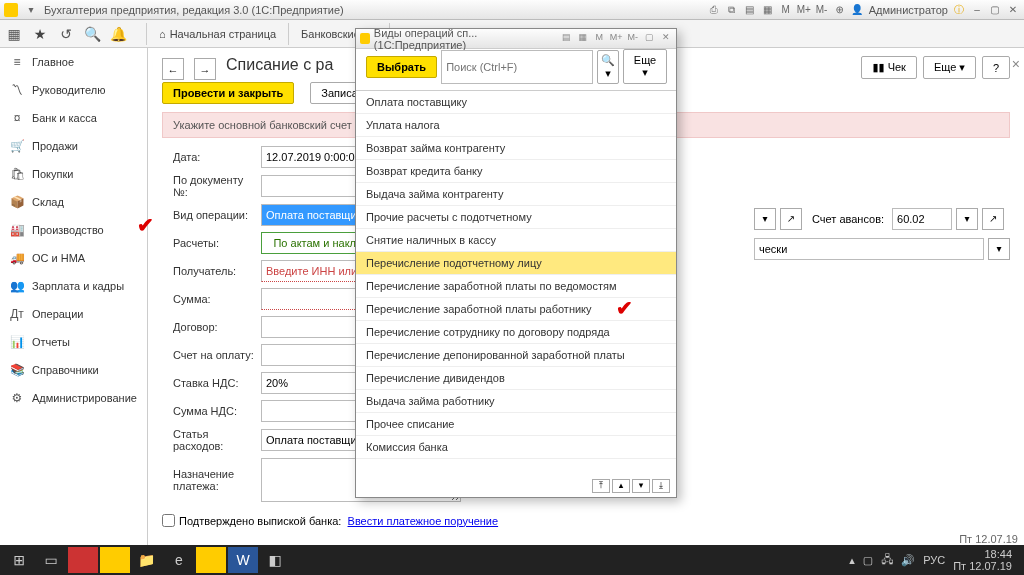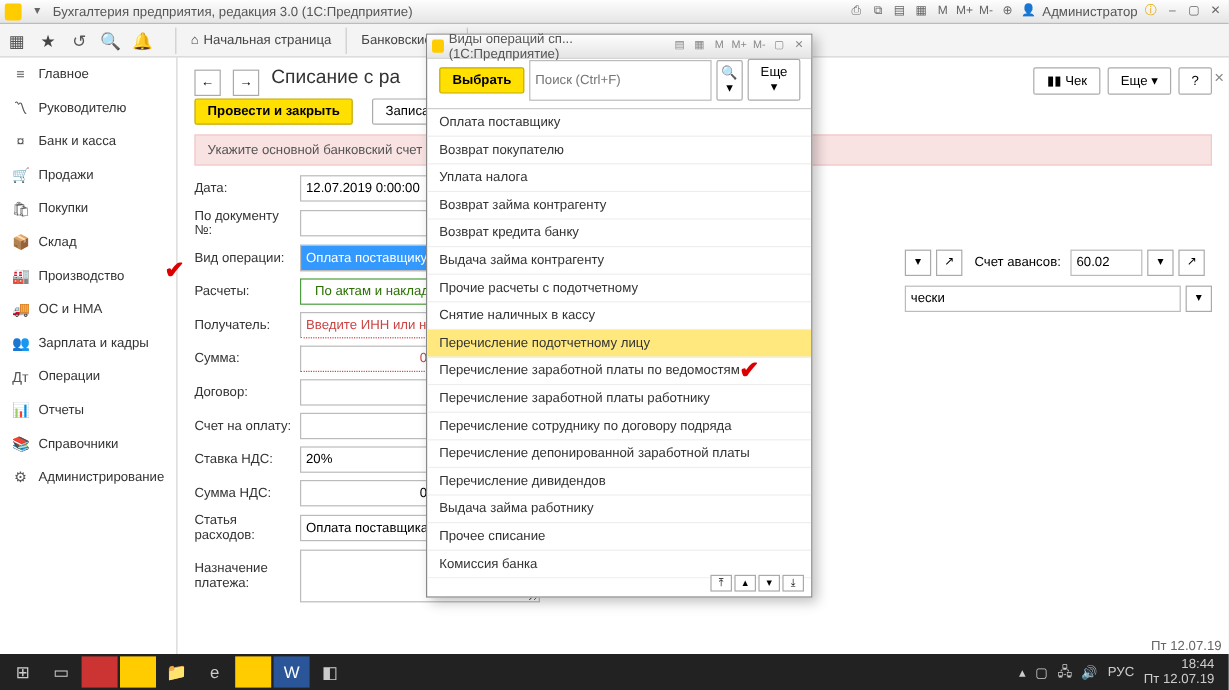--- a/index.html
+++ b/index.html
@@ -20,21 +20,21 @@
 .sidebar .ic { width:14px; height:14px; font-size:12px; color:#555; text-align:center; }
 .content { flex:1; background:#fff; position:relative; padding:8px 14px; overflow:hidden; }
 .toolbar { display:flex; align-items:center; gap:16px; margin-bottom:8px; }
 .btn { padding:4px 10px; border:1px solid #aaa; background:#fff; cursor:pointer; border-radius:2px; }
 .btn-yellow { background:#ffe000; border:1px solid #c4a900; font-weight:bold; }
 .title { font-size:16px; color:#333; margin-bottom:8px; }
 .navbtn { width:22px; height:22px; border:1px solid #aaa; background:#fff; text-align:center; line-height:20px; margin-right:2px; }
 .warn { background:#f9e2e2; border:1px solid #f0c8c8; padding:6px 10px; margin:8px 0; color:#555; }
 .warn a { color:#3366cc; }
 .formrow { display:flex; align-items:center; margin:6px 0; }
-.formrow label { width:88px; color:#333; }
+.formrow label { width:88px; color:#333;margin-left:11px; }
 .inp { height:22px; border:1px solid #bbb; padding:0 4px; background:#fff; font-size:11px; }
 .inp.sel { color:#fff; background:#3399ff; }
 .inp.red { border-bottom:1px dotted #c44; color:#c44; }
 .inp.link { color:#2a7200; border:1px solid #4a9f3c; text-align:center; }
 .check { margin-right:4px; }
 .right-btns { position:absolute; top:8px; right:14px; display:flex; gap:6px; }
 .close-x { position:absolute; top:8px; right:4px; color:#888; font-size:14px; cursor:pointer; }
 
 .modal { position:absolute; left:355px; top:28px; width:322px; height:470px; background:#ffffff; border:1px solid #888; box-shadow:4px 4px 10px rgba(0,0,0,0.25); }
 .modal-head { height:20px; background:linear-gradient(#fdfdfd,#e5e5e5); display:flex; align-items:center; padding:0 4px; gap:4px; font-size:10px; color:#555; border-bottom:1px solid #ccc; }
@@ -225,20 +225,21 @@
         <input class="inp" style="width: 120px; text-align: right;" value="0,0">
       </div>
     <div class="formrow">
         <label>Статья расходов:</label>
         <input class="inp" style="width: 120px;" value="Оплата поставщикам (п">
       </div>
     <div class="formrow">
         <label><span>Назначение платежа:</span></label>
         <textarea class="inp" style="width: 200px; height: 44px;"></textarea>
       </div>
+    <div class="formrow" style="margin-top:12px"><input type="checkbox" class="check" style=""><span>Подтверждено выпиской банка:</span>&nbsp;&nbsp;<a href="#">Ввести платежное поручение</a></div>
 
     <div class="box-group">
       <div class="line">
           <span class="sb">▾</span>
           <span class="sb">↗</span>
           <span style="margin-left:6px">Счет авансов:</span>
           <input class="inp" style="width: 60px; margin-left: 4px;" value="60.02">
           <span class="sb">▾</span>
           <span class="sb">↗</span>
         </div>
@@ -264,21 +265,20 @@
     <span class="mi">✕</span>
   </div>
   <div class="modal-tb">
     <button class="btn btn-yellow">Выбрать</button>
     <input class="srch" placeholder="Поиск (Ctrl+F)" style="">
     <button class="btn" style="width:26px;padding:3px">🔍▾</button>
     <button class="btn"><span>Еще</span> ▾</button>
   </div>
   <div class="modal-list" id="mlist">
       <div class="row">Оплата поставщику</div>
-      <div class="row">Возврат покупателю</div>
       <div class="row">Уплата налога</div>
       <div class="row">Возврат займа контрагенту</div>
       <div class="row">Возврат кредита банку</div>
       <div class="row">Выдача займа контрагенту</div>
       <div class="row">Прочие расчеты с подотчетному</div>
       <div class="row">Снятие наличных в кассу</div>
       <div class="row hl">Перечисление подотчетному лицу</div>
       <div class="row">Перечисление заработной платы по ведомостям</div>
       <div class="row">Перечисление заработной платы работнику</div>
       <div class="row">Перечисление сотруднику по договору подряда</div>

